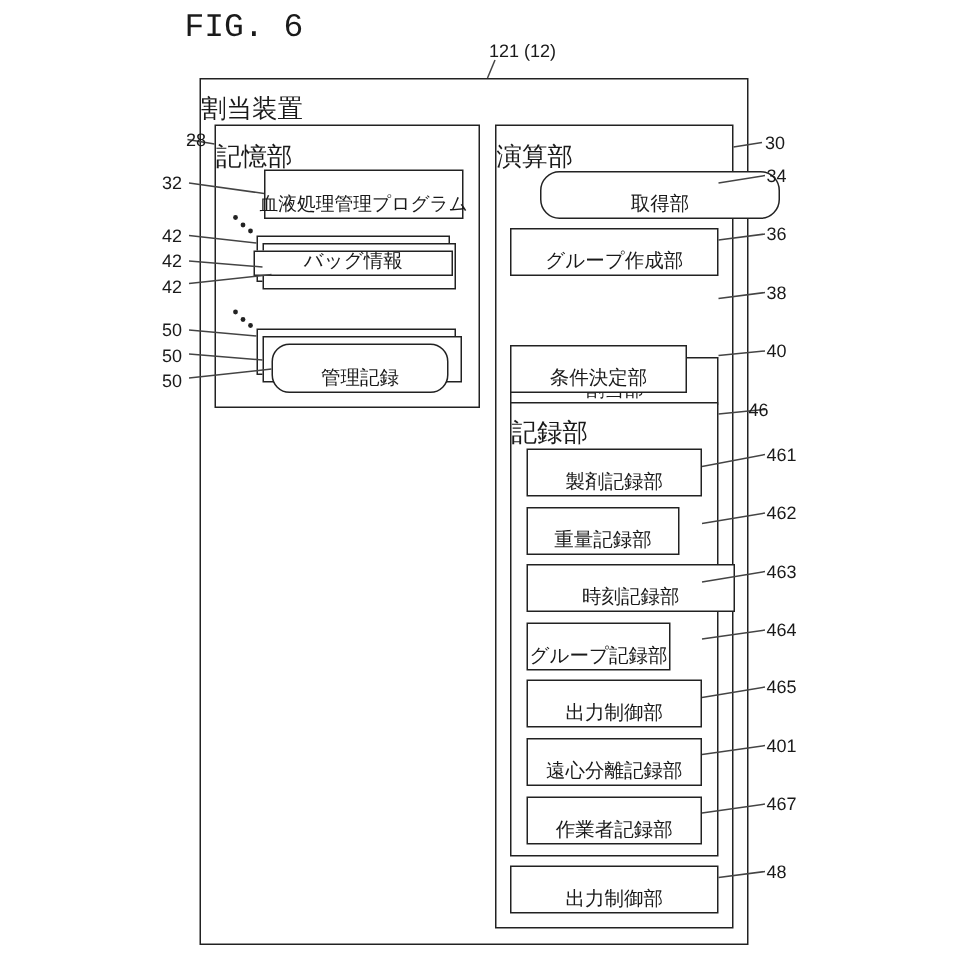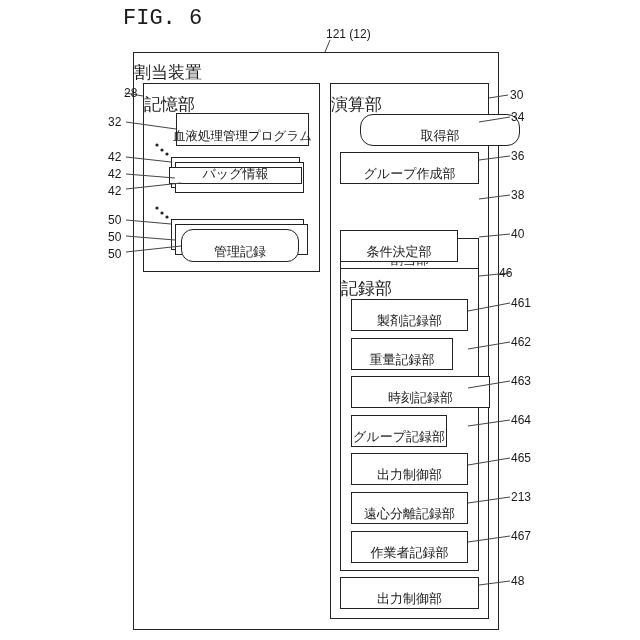--- a/index.html
+++ b/index.html
@@ -136,15 +136,15 @@
 <div class="ref" style="left:511px; top:110px;">34</div>
 <div class="ref" style="left:511px; top:149px;">36</div>
 <div class="ref" style="left:511px; top:188px;">38</div>
 <div class="ref" style="left:511px; top:227px;">40</div>
 <div class="ref" style="left:499px; top:266px;">46</div>
 <div class="ref" style="left:511px; top:296px;">461</div>
 <div class="ref" style="left:511px; top:335px;">462</div>
 <div class="ref" style="left:511px; top:374px;">463</div>
 <div class="ref" style="left:511px; top:413px;">464</div>
 <div class="ref" style="left:511px; top:451px;">465</div>
-<div class="ref" style="left:511px; top:490px;">213</div>
+<div class="ref" style="left:511px; top:490px;">401</div>
 <div class="ref" style="left:511px; top:529px;">467</div>
 <div class="ref" style="left:511px; top:574px;">48</div>
 
 </body></html>

